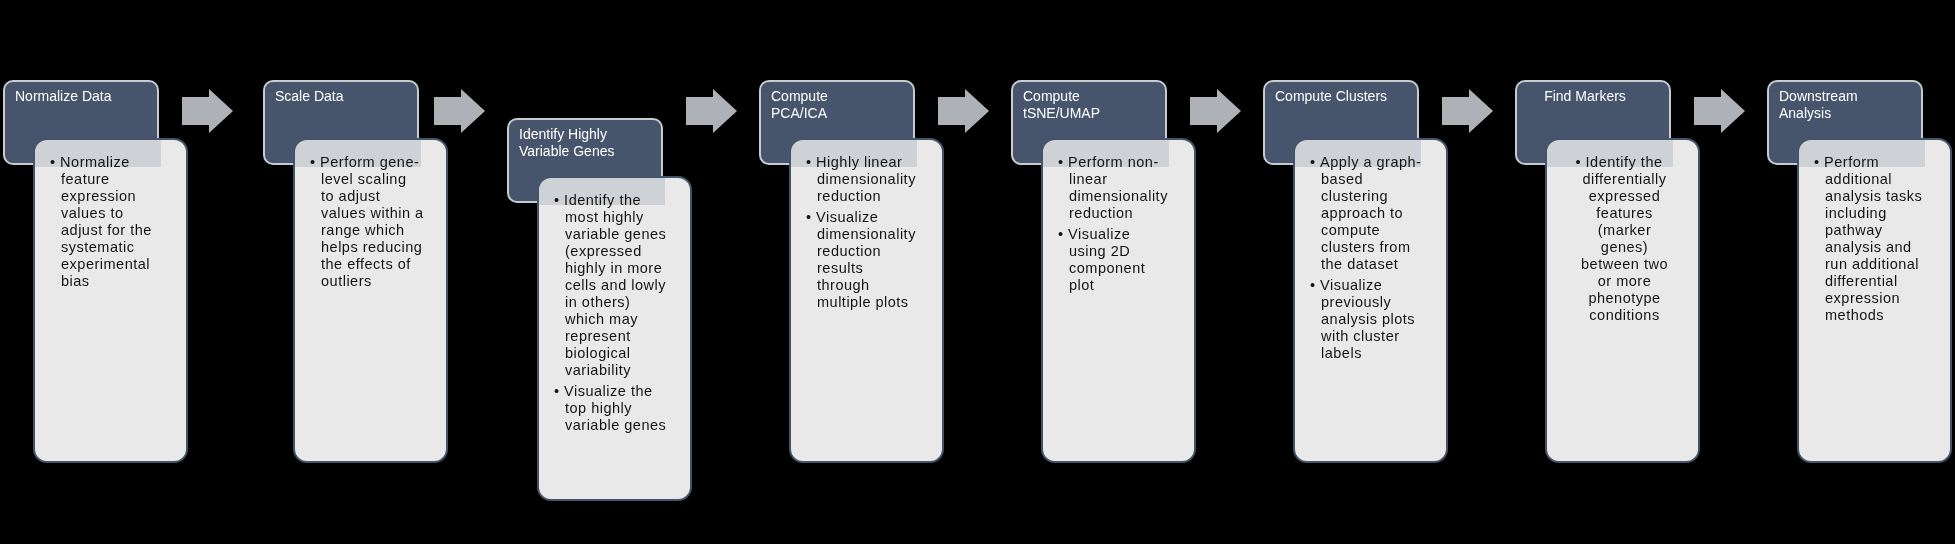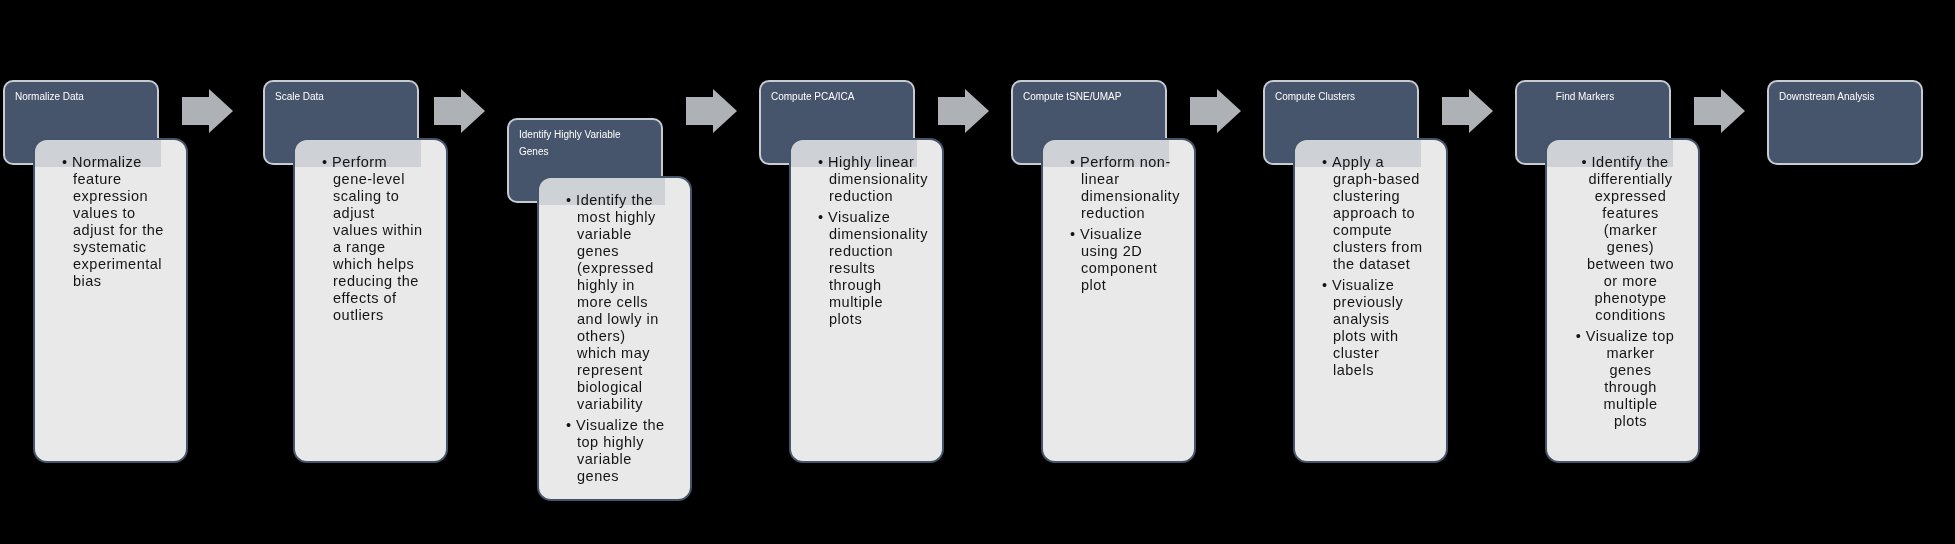--- a/index.html
+++ b/index.html
@@ -17,21 +17,21 @@
     width:156px;height:85px;
     box-sizing:border-box;
     background:var(--header-bg,#46556B);
     border:2px solid var(--header-border,#C7CBD2);
     border-radius:10px;
     z-index:1;
   }
   .step-title{
     padding:6px 26px 0 10px;
     max-width:116px;
-    font-size:10px;
+    font-size:14px;
     line-height:17px;
     color:var(--header-text,#FFFFFF);
   }
   .step-body{
     position:absolute;
     top:138px;left:30px;
     width:155px;height:325px;
     box-sizing:border-box;
     background:var(--body-bg,#E9E9EA);
     border:2px solid var(--body-border,#44546A);
@@ -44,21 +44,21 @@
     position:absolute;
     top:0;left:0;
     width:126px;height:27px;
     background:rgba(70,85,107,0.16);
     border-top-left-radius:12px;
     pointer-events:none;
   }
   .bullet-item{
     position:relative;
     margin:0 0 4px 0;
-    padding-left:38px;
+    padding-left:26px;
     text-indent:-11px;
     font-size:14.5px;
     letter-spacing:0.5px;
     line-height:17px;
     color:var(--body-text,#141414);
   }
   .bullet-item::before{content:"\2022\00a0";}
   .arrow{
     position:absolute;
     top:89px;
@@ -172,27 +172,29 @@
       <div class="arrow-tail"></div>
       <div class="arrow-head"></div>
     </div>
 
     <div class="unit" style="left: 1515px; text-align: center;">
       <div class="step-header">
         <div class="step-title">Find Markers</div>
       </div>
       <div class="step-body">
         <div class="bullet-item">Identify the differentially expressed features (marker genes) between two or more phenotype conditions</div>
-        <div class="bullet-item">Visualize top marker genes through multiple plots</div>
       </div>
     </div>
 
     <div class="arrow" style="left: 1694px;">
       <div class="arrow-tail"></div>
       <div class="arrow-head"></div>
     </div>
 
     <div class="unit" style="left: 1767px;">
       <div class="step-header">
         <div class="step-title">Downstream Analysis</div>
       </div>
+      <div class="step-body">
+        <div class="bullet-item">Perform additional analysis tasks including pathway analysis and run additional differential expression methods</div>
+      </div>
     </div>
   </div>
 
 </body></html>

